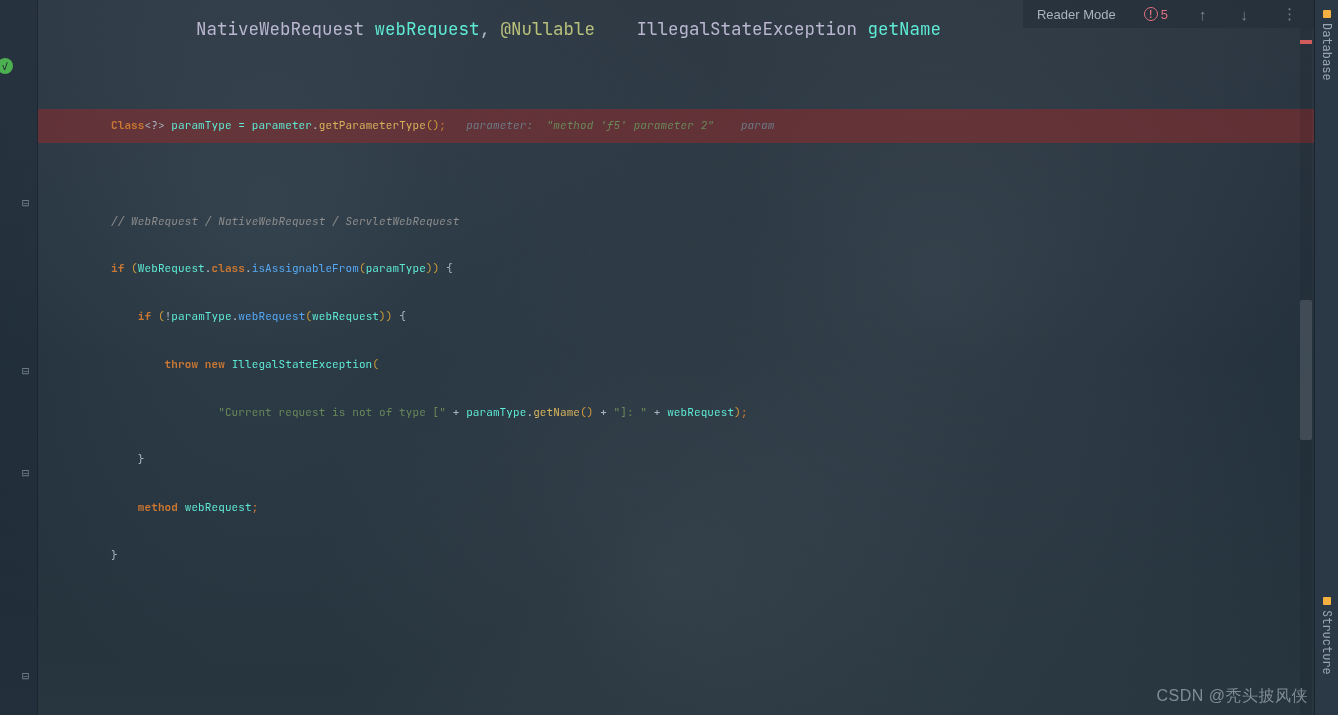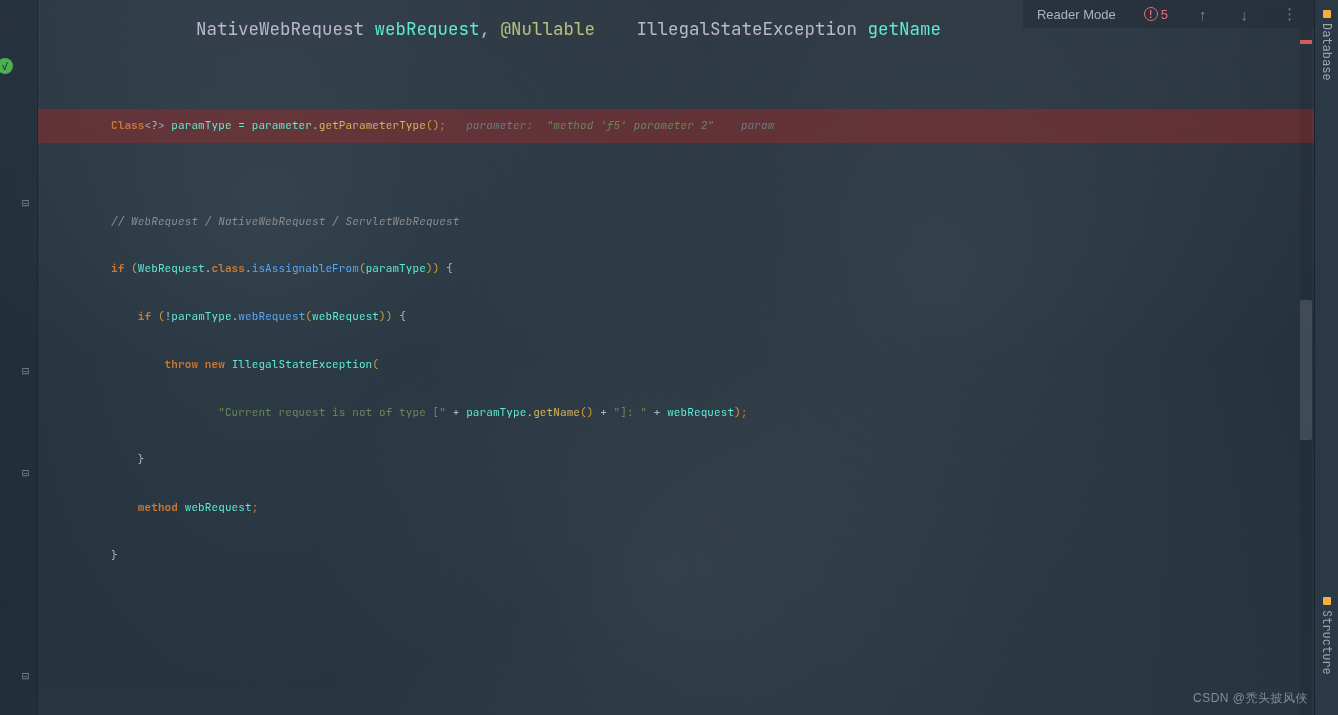--- a/index.html
+++ b/index.html
@@ -59,21 +59,21 @@
   .c-str { color:#6a8759; }
   .c-class { color:#cc7832; font-weight:bold; }
   .c-hint { color:#6d7a86; font-style:italic; }
   .c-hintstr { color:#6a8759; font-style:italic; }
   .c-semi { color:#cc7832; }
   .c-ann { color:#b8c07a; }
   .method-sig { position:absolute; left:44px; top:-6px; font-size:17.5px; white-space:pre; }
   .scrollbar { position:absolute; right:26px; top:300px; width:12px; height:140px; background:rgba(120,130,140,0.35); border-radius:2px;}
   .scrolltrack { position:absolute; right:26px; top:28px; width:12px; height:calc(100% - 28px); background:rgba(0,0,0,0.08);}
   .err-strip { position:absolute; right:26px; top:40px; width:12px; height:4px; background:#d15c5c;}
-  .watermark { position:absolute; right:30px; bottom:8px; font-family:-apple-system,sans-serif; font-size:12px; color:rgba(200,210,220,0.55); letter-spacing:0.5px;}
+  .watermark { position:absolute; right:30px; bottom:8px; font-family:-apple-system,sans-serif; font-size:16px; color:rgba(200,210,220,0.55); letter-spacing:0.5px;}
 </style>
 </head>
 <body>
 
 <div class="gutter">
   <div class="check">✓</div>
   <div class="mark" style="top:195px;">⊟</div>
   <div class="mark" style="top:363px;">⊟</div>
   <div class="mark" style="top:465px;">⊟</div>
   <div class="mark" style="top:668px;">⊟</div>

